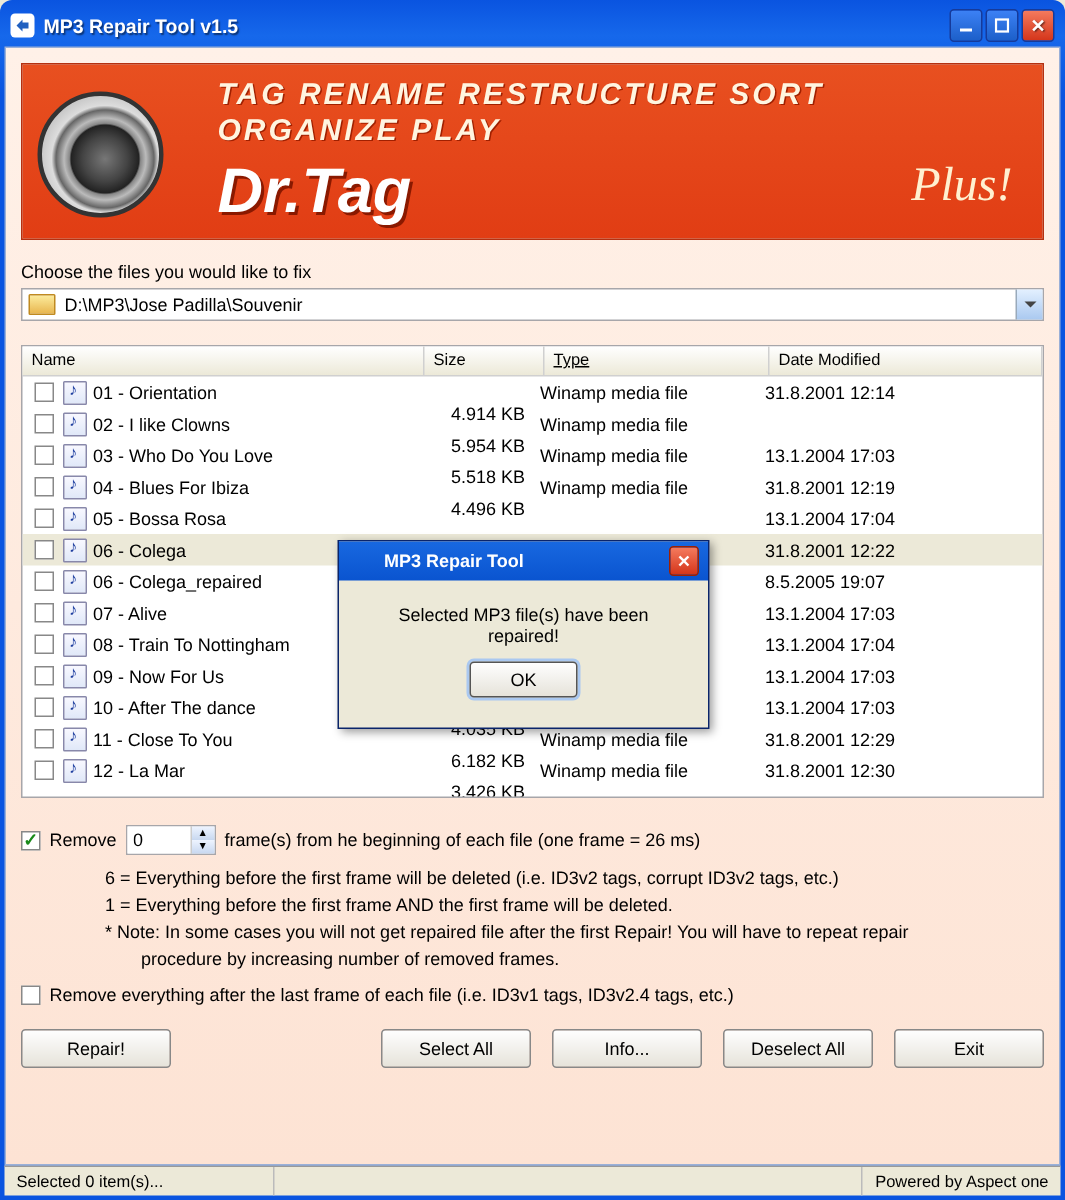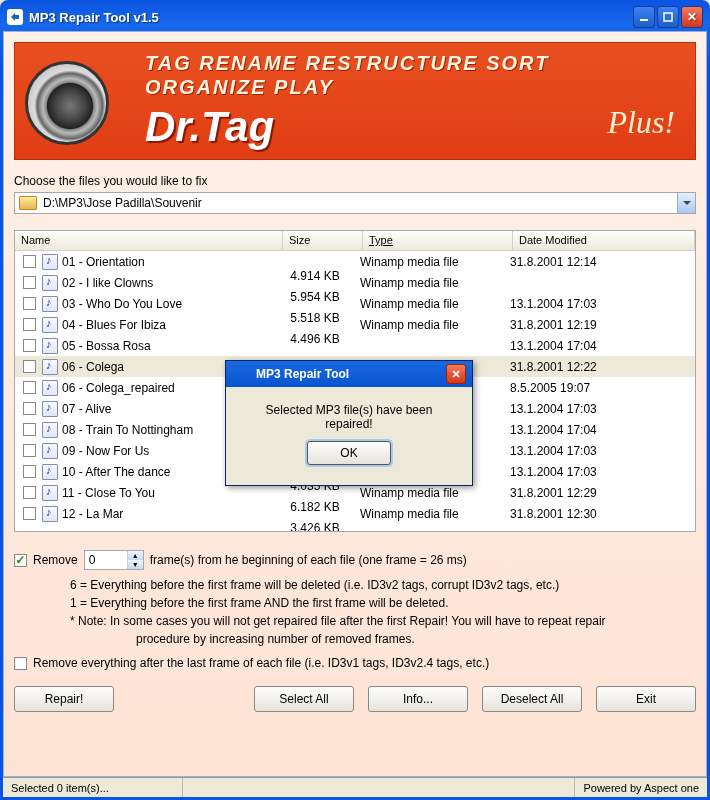--- a/index.html
+++ b/index.html
@@ -189,21 +189,21 @@
     position: relative;
   }
   .row .music-icon::after {
     content: "♪";
     position: absolute;
     top: -1px; left: 3px;
     font-size: 11px;
     color: #2040a0;
   }
   .row .r-name { width: 218px; white-space: nowrap; overflow: hidden; }
-  .row .r-size { width: 80px; text-align: center; padding-right: 10px; margin-top: 29px; }
+  .row .r-size { width: 80px; text-align: right; padding-right: 10px; margin-top: 29px; }
   .row .r-type { width: 150px; }
   .row .r-date { flex: 1; }
   .opts {
     margin-top: 18px;
     font-size: 12px;
   }
   .optrow {
     display: flex;
     align-items: center;
     gap: 6px;
@@ -324,21 +324,21 @@
     cursor: pointer;
   }
   .dialog .dlg-body {
     padding: 16px;
     text-align: center;
     font-size: 12px;
   }
   .dialog .dlg-btn {
     margin: 10px auto 4px;
     display: block;
-    width: 84px;
+    width: 72px;
     height: 24px;
     background: linear-gradient(to bottom,#fefefe,#e6e3da);
     border: 1px solid #555;
     border-radius: 3px;
     font-size: 12px;
     font-family: inherit;
     cursor: pointer;
     box-shadow: 0 0 0 2px #aac8f0;
   }
   .chevdown {
@@ -518,21 +518,21 @@
             <span class="sp">▲</span>
             <span class="sp">▼</span>
           </span>
         </span>
         <span>frame(s) from he beginning of each file (one frame = 26 ms)</span>
       </div>
       <div class="notes">
         <div>6 = Everything before the first frame will be deleted (i.e. ID3v2 tags, corrupt ID3v2 tags, etc.)</div>
         <div>1 = Everything before the first frame AND the first frame will be deleted.</div>
         <div>* Note: In some cases you will not get repaired file after the first Repair! You will have to repeat repair</div>
-        <div style="margin-left:66px">procedure by increasing number of removed frames.</div>
+        <div style="margin-left:24px">procedure by increasing number of removed frames.</div>
       </div>
       <div class="optrow">
         <span class="checkbox"></span>
         <span>Remove everything after the last frame of each file (i.e. ID3v1 tags, ID3v2.4 tags, etc.)</span>
       </div>
     </div>
 
     <div class="btnrow">
       <button class="btn">Repair!</button>
       <div class="spacer"></div>

